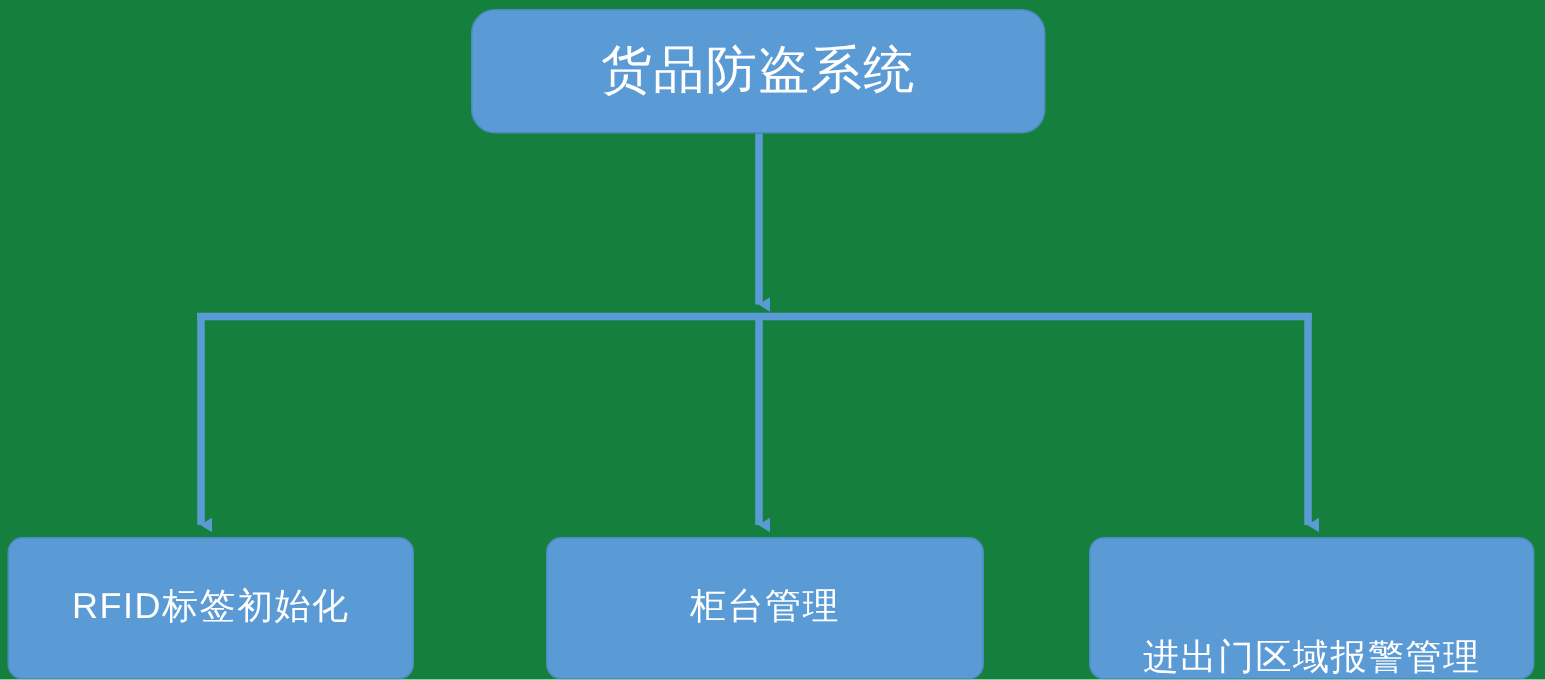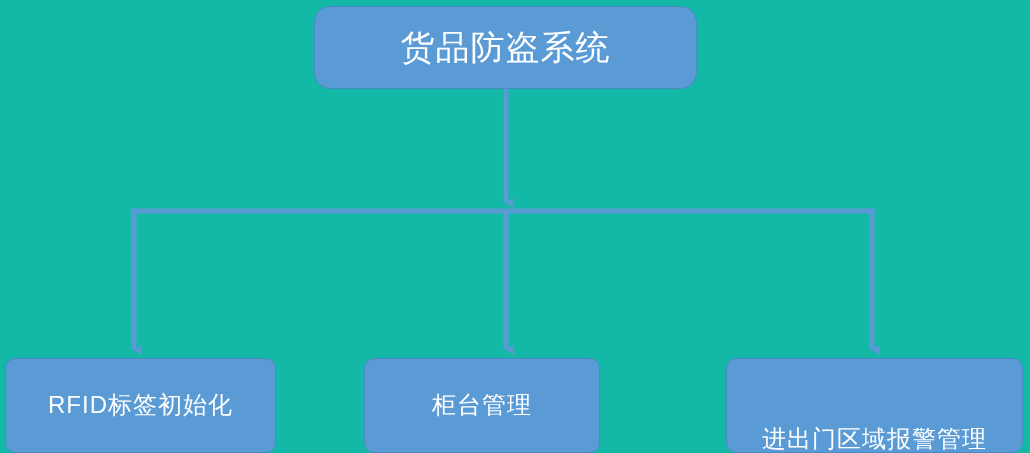--- a/index.html
+++ b/index.html
@@ -7,21 +7,21 @@
     padding: 0;
     background: #ffffff;
   }
   body {
     font-family: "Liberation Sans", "DejaVu Sans", sans-serif;
   }
   #canvas {
     position: relative;
     width: 1030px;
     height: 453px;
-    background: #14b8a6;
+    background: #15803d;
     overflow: hidden;
   }
   #connectors {
     position: absolute;
     left: 0;
     top: 0;
     width: 1030px;
     height: 453px;
     pointer-events: none;
   }
@@ -53,21 +53,21 @@
     font-size: 24px;
   }
   .node-leaf-1 {
     left: 5px;
     top: 358px;
     width: 271px;
   }
   .node-leaf-2 {
     left: 364px;
     top: 358px;
-    width: 236px;
+    width: 292px;
   }
   .node-leaf-3 {
     left: 726px;
     top: 358px;
     width: 297px;
     align-items: flex-end;
   }
 </style>
 </head>
 <body>

